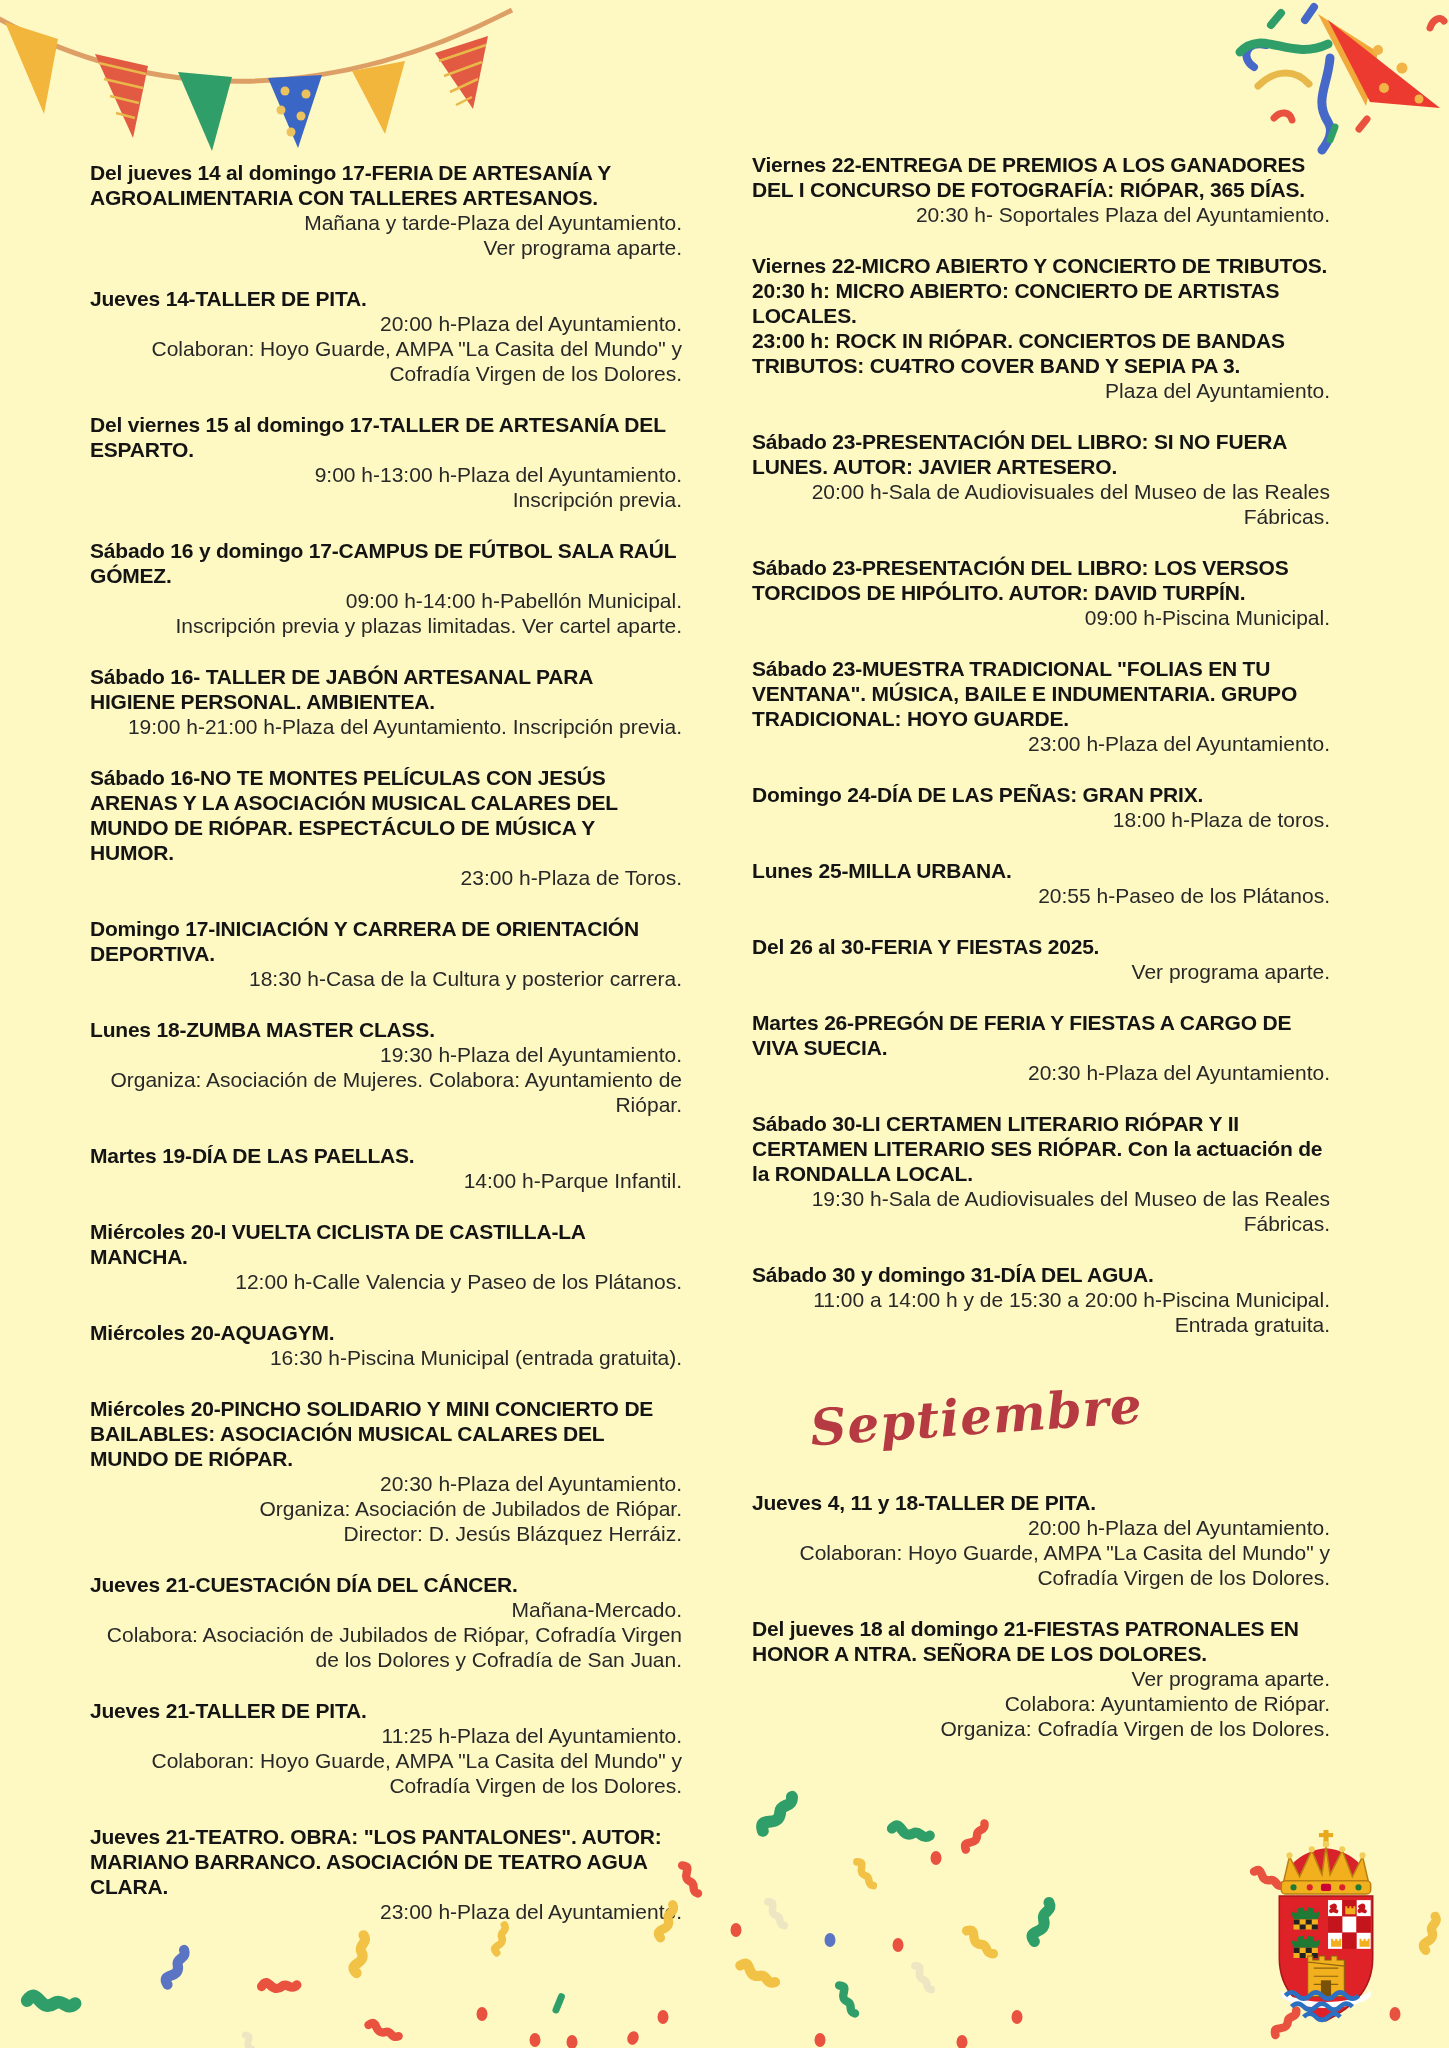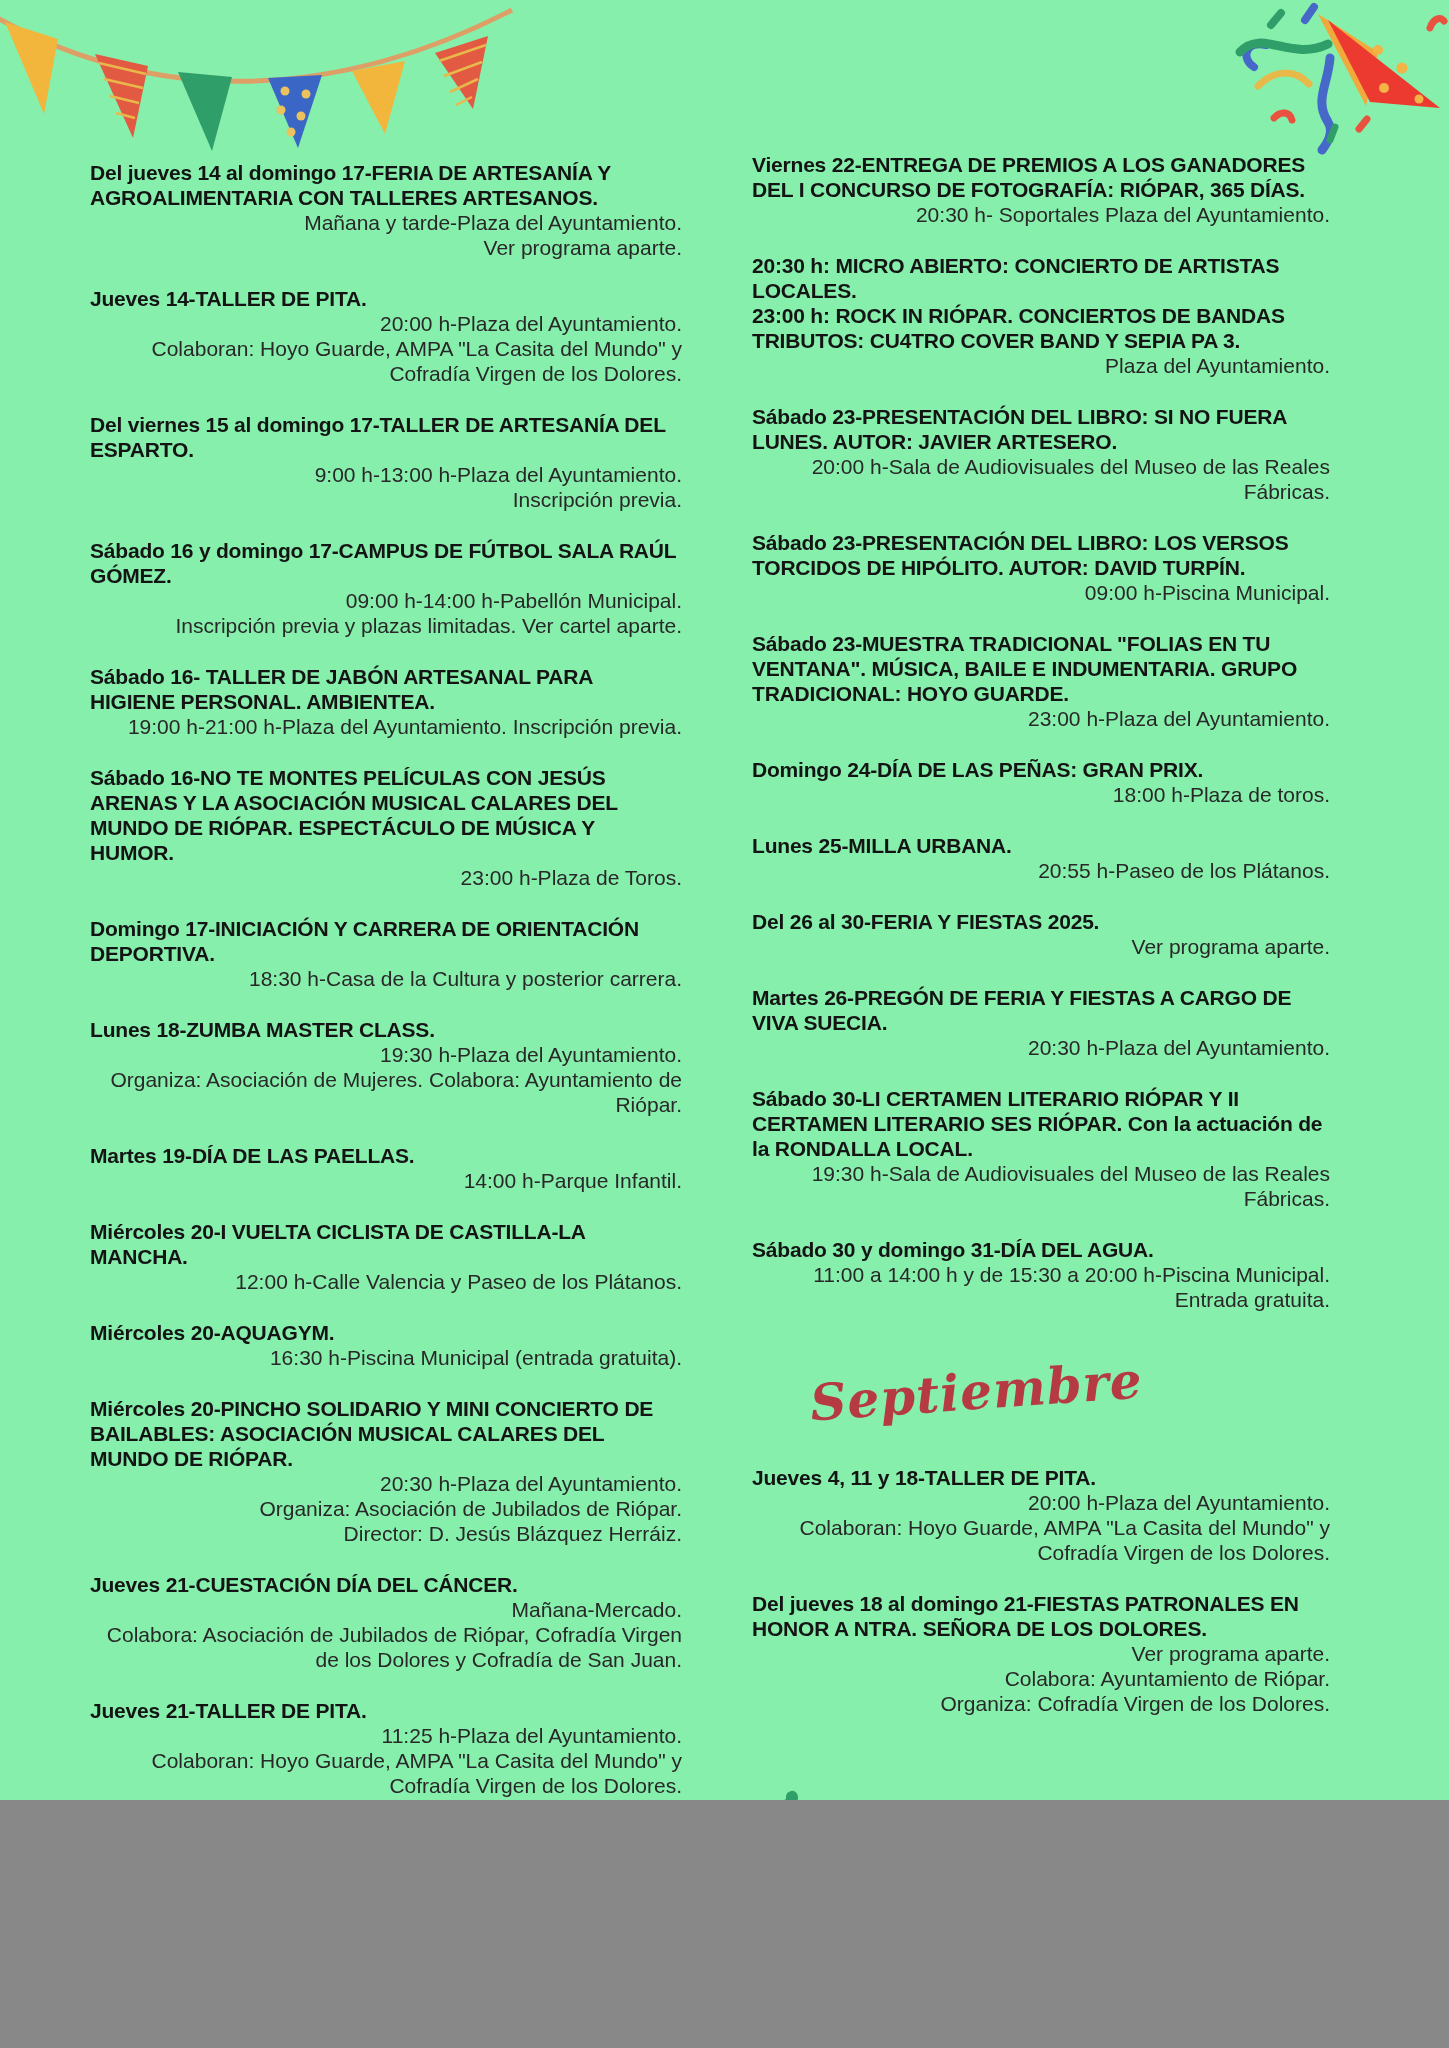--- a/index.html
+++ b/index.html
@@ -1,16 +1,16 @@
 <!DOCTYPE html>
 <html><head>
 <meta charset="utf-8">
 <style>
   html,body{margin:0;padding:0;background:#888;}
-  .page{position:relative;width:1449px;height:1800px;margin:0 auto;background:#86efac;overflow:hidden;
+  .page{position:relative;width:1449px;height:2048px;margin:0 auto;background:#fef9c3;overflow:hidden;
         font-family:"Liberation Sans",sans-serif;font-size:21px;line-height:25px;color:#1c1c1c;}
   .col{position:absolute;}
   #col-left{left:90px;top:160px;width:592px;}
   #col-right{left:752px;top:152px;width:578px;}
   .event{margin:0 0 26px 0;}
   .event p{margin:0;}
   .ev-title{font-weight:700;color:#141414;letter-spacing:-0.2px;}
   .ev-detail{font-weight:400;color:#282828;text-align:right;}
   .sept-heading{display:inline-block;font-family:"DejaVu Serif",serif;font-style:italic;font-weight:700;
         font-size:50px;line-height:1.05;transform:rotate(-4deg);margin:28px 0 46px 58px;letter-spacing:1px;}
@@ -139,20 +139,21 @@
       </div>
     </div>
 
   <div class="col" id="col-right">
     <div id="col-right-august">
         <div class="event">
           <p class="ev-title">Viernes 22-ENTREGA DE PREMIOS A LOS GANADORES DEL I CONCURSO DE FOTOGRAFÍA: RIÓPAR, 365 DÍAS.</p>
           <p class="ev-detail">20:30 h- Soportales Plaza del Ayuntamiento.</p>
         </div>
         <div class="event">
+          <p class="ev-title">Viernes 22-MICRO ABIERTO Y CONCIERTO DE TRIBUTOS.</p>
           <p class="ev-title">20:30 h: MICRO ABIERTO: CONCIERTO DE ARTISTAS LOCALES.</p>
           <p class="ev-title">23:00 h: ROCK IN RIÓPAR. CONCIERTOS DE BANDAS TRIBUTOS: CU4TRO COVER BAND Y SEPIA PA 3.</p>
           <p class="ev-detail">Plaza del Ayuntamiento.</p>
         </div>
         <div class="event">
           <p class="ev-title">Sábado 23-PRESENTACIÓN DEL LIBRO: SI NO FUERA LUNES. AUTOR: JAVIER ARTESERO.</p>
           <p class="ev-detail">20:00 h-Sala de Audiovisuales del Museo de las Reales Fábricas.</p>
         </div>
         <div class="event">
           <p class="ev-title">Sábado 23-PRESENTACIÓN DEL LIBRO: LOS VERSOS TORCIDOS DE HIPÓLITO. AUTOR: DAVID TURPÍN.</p>

